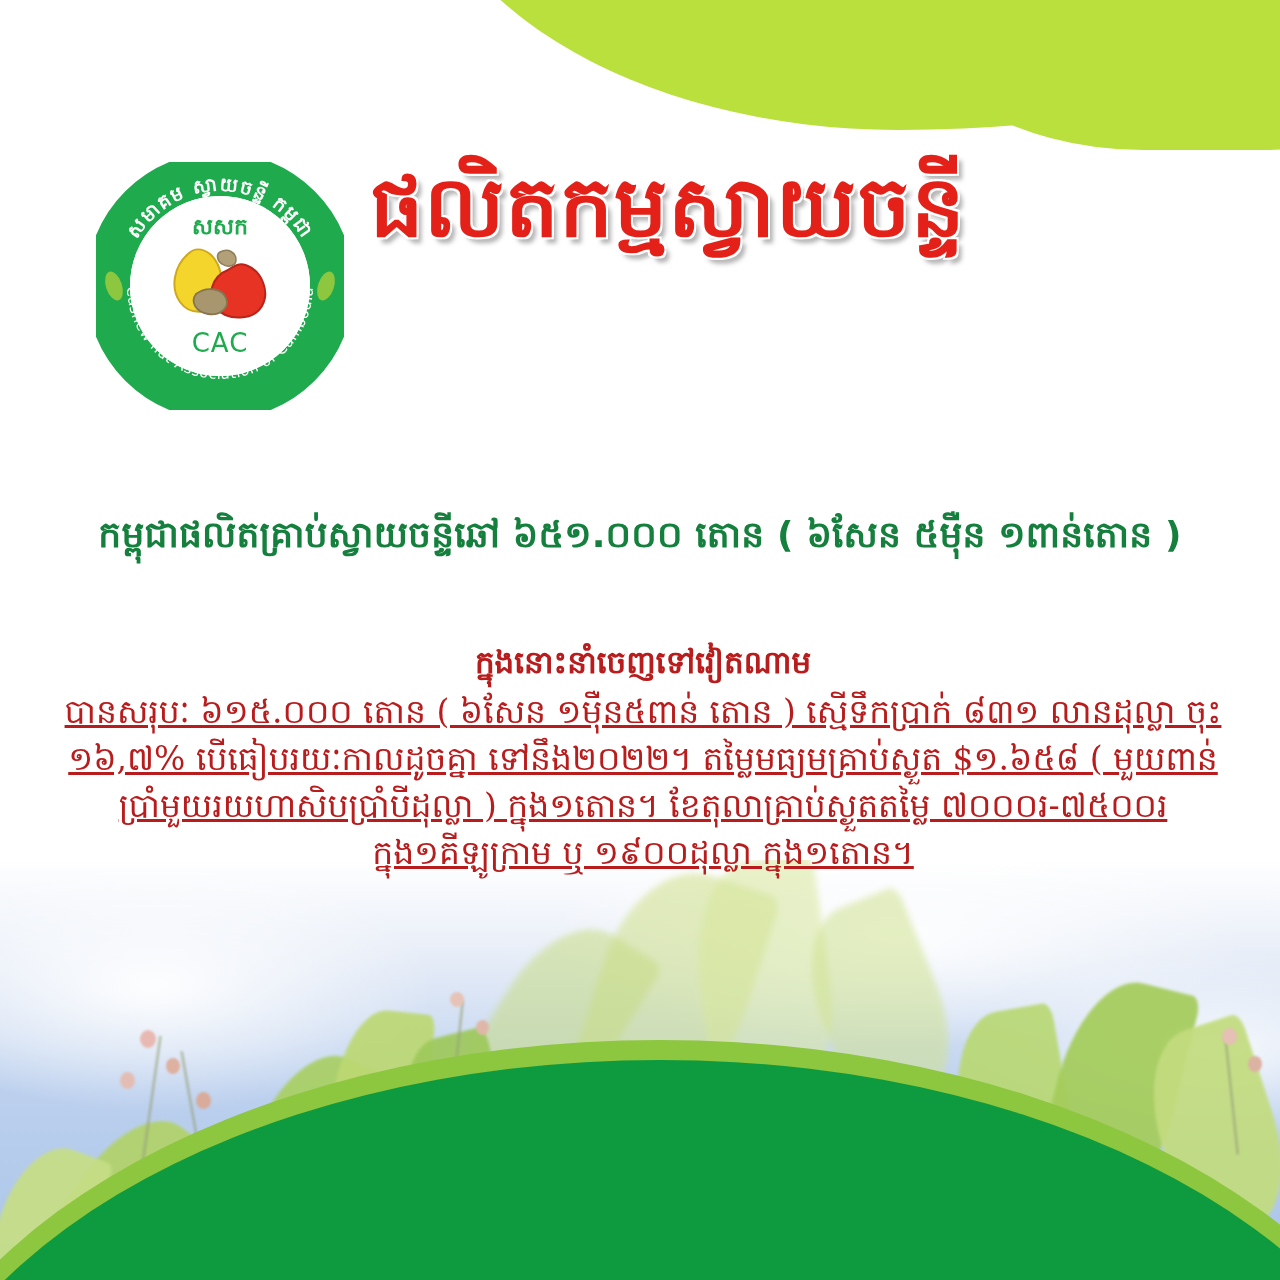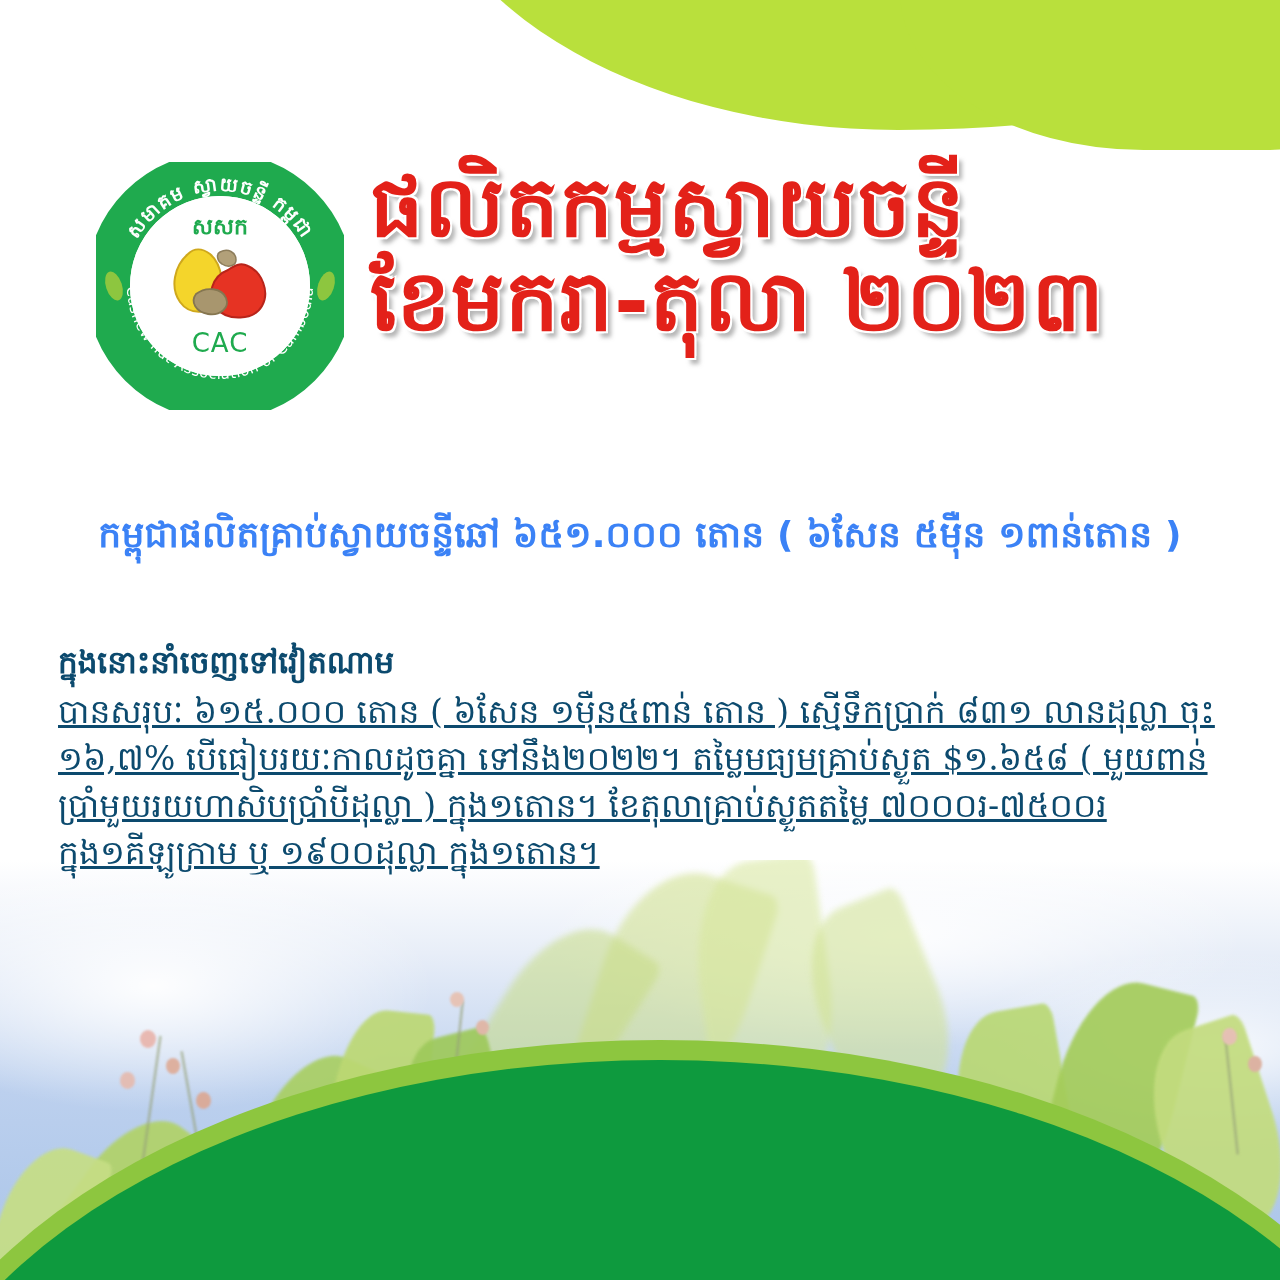--- a/index.html
+++ b/index.html
@@ -155,36 +155,37 @@
   }
 
   
   .green-headline {
     position: absolute;
     left: 0;
     top: 512px;
     width: 1280px;
     text-align: center;
     z-index: 5;
-    color: #3b82f6;
+    color: #15803d;
     font-weight: 700;
     font-size: 36px;
     letter-spacing: .2px;
     font-family: "DejaVu Sans", "Liberation Sans", sans-serif;
   }
 
   
   .body-block {
     position: absolute;
     left: 58px;
     top: 640px;
     width: 1170px;
     z-index: 5;
-    color: #0c4a6e;
+    color: #b91c1c;
     font-family: "DejaVu Serif", "Liberation Serif", serif;
+    text-align: center;
   }
   .body-subhead {
     font-size: 31px;
     font-weight: 700;
     line-height: 1.45;
     margin-bottom: 4px;
   }
   .body-para {
     font-size: 33px;
     font-weight: 400;
@@ -283,21 +284,20 @@
 
         <path d="M100 132 C110 124 126 126 130 136 C134 146 124 154 112 152 C100 150 94 140 100 132 Z" fill="#a8966e" stroke="#857650" stroke-width="1.8"></path>
       </g>
 
       <text x="124" y="190" text-anchor="middle" font-size="26" font-weight="400" fill="#1faa4e" font-family="DejaVu Sans, sans-serif" letter-spacing="1">CAC</text>
     </svg>
   </div>
 
   <div class="title-block">
     <div class="title-line">ផលិតកម្មស្វាយចន្ទី</div>
-    <div class="title-line">ខែមករា-តុលា ២០២៣</div>
   </div>
 
   <div class="green-headline">កម្ពុជាផលិតគ្រាប់ស្វាយចន្ទីឆៅ ៦៥១.០០០ តោន ( ៦សែន ៥ម៉ឺន ១ពាន់តោន )</div>
 
   <div class="body-block">
     <div class="body-subhead">ក្នុងនោះនាំចេញទៅវៀតណាម</div>
     <div class="body-para">បានសរុបៈ  ៦១៥.០០០ តោន ( ៦សែន ១ម៉ឺន៥ពាន់ តោន ) ស្មើទឹកប្រាក់   ៨៣១ លានដុល្លា ចុះ ១៦,៧% បើធៀបរយៈកាលដូចគ្នា ទៅនឹង២០២២។ តម្លៃមធ្យមគ្រាប់ស្ងួត $១.៦៥៨ ( មួយពាន់ប្រាំមួយរយហាសិបប្រាំបីដុល្លា ) ក្នុង១តោន។ ខែតុលាគ្រាប់ស្ងួតតម្លៃ ៧០០០រ-៧៥០០រ ក្នុង១គីឡូក្រាម ឬ ១៩០០ដុល្លា ក្នុង១តោន។</div>
   </div>
 
 </div>

